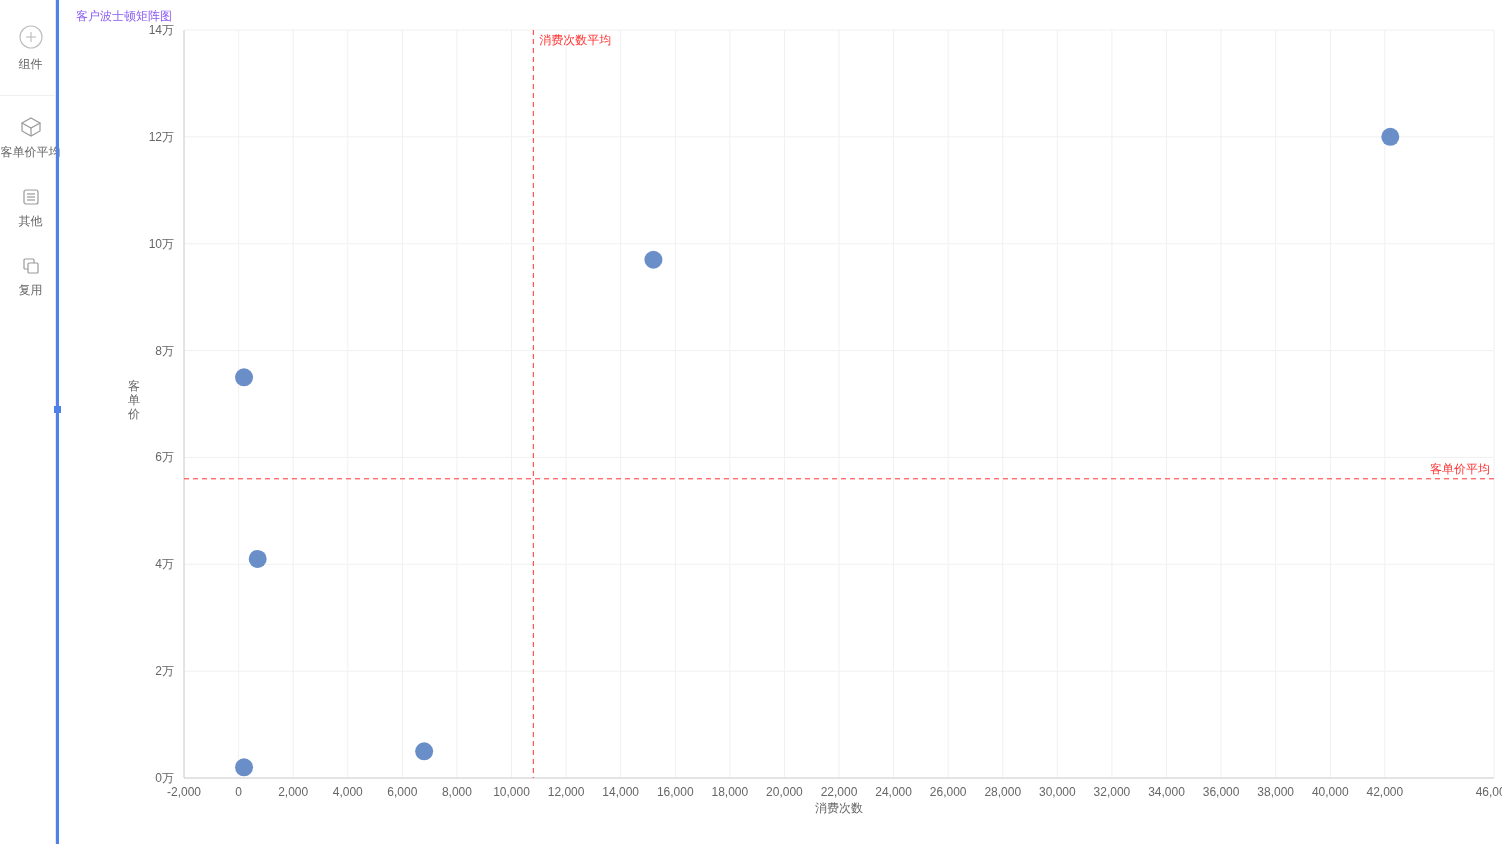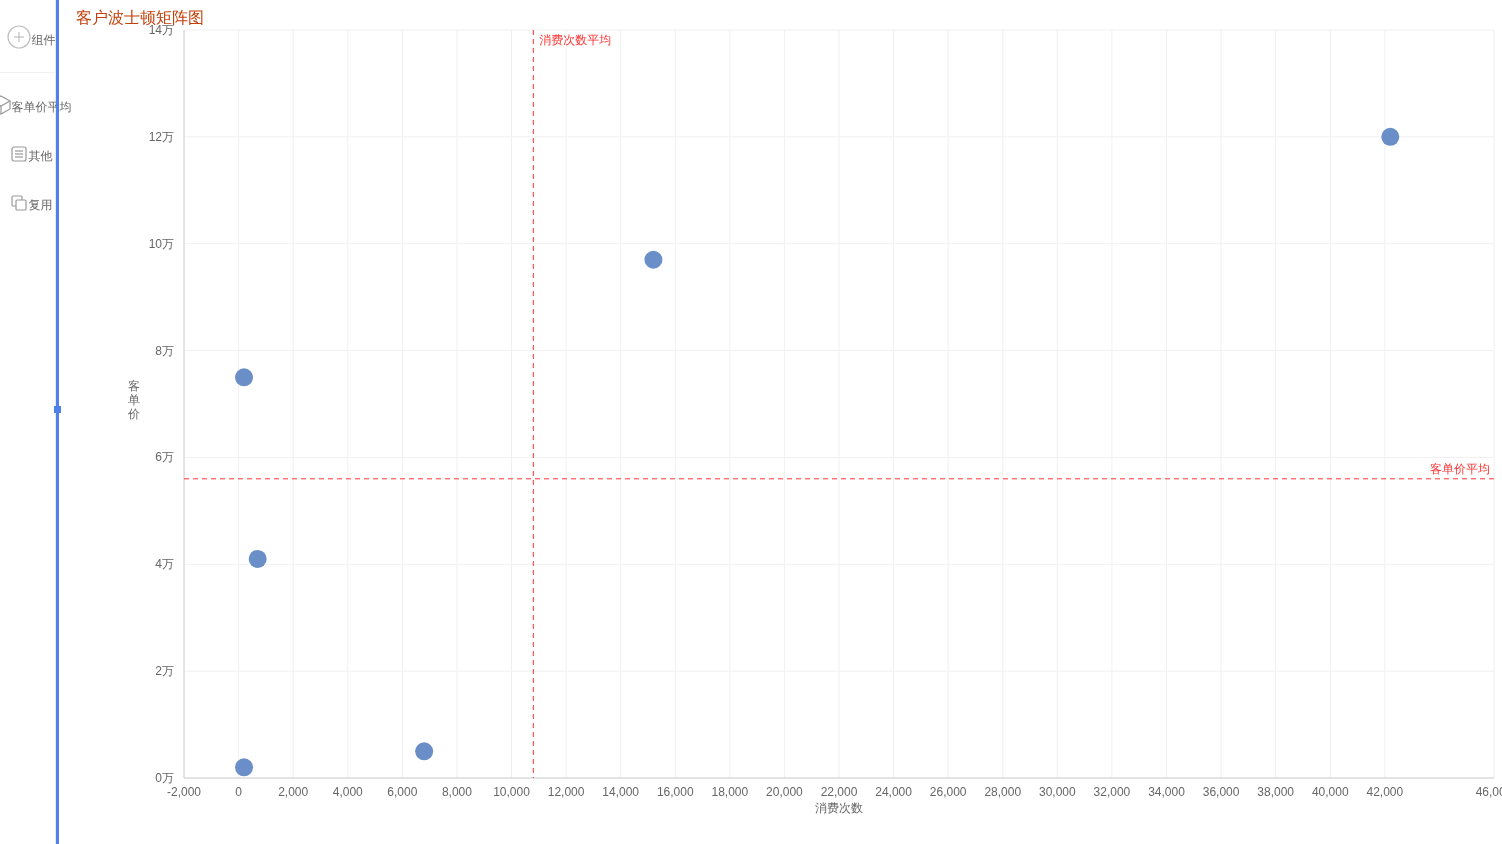--- a/index.html
+++ b/index.html
@@ -26,21 +26,21 @@
     border-right: 1px solid #e8e8e8;
     background: #fff;
     display: flex;
     flex-direction: column;
     align-items: center;
     padding-top: 16px;
   }
   .sidebar-item {
     width: 100%;
     display: flex;
-    flex-direction: row;
+    flex-direction: column;
     align-items: center;
     justify-content: center;
     padding: 8px 0 18px 6px;
     cursor: pointer;
     color: #666;
   }
   .sidebar-item .icon svg { display:block; }
   .sidebar-item .label {
     margin-top: 6px;
     font-size: 12px;
@@ -72,22 +72,22 @@
     left: -2px;
     top: 406px;
     width: 7px;
     height: 7px;
     background: #4e82ea;
   }
   .chart-title {
     position: absolute;
     left: 20px;
     top: 8px;
-    font-size: 16px;
-    color: #c2410c;
+    font-size: 12px;
+    color: #8b5cf6;
   }
   .chart-wrap {
     position: absolute;
     left: 8px;
     top: 0;
     right: 0;
     bottom: 0;
   }
   svg.chart {
     width: 100%;

